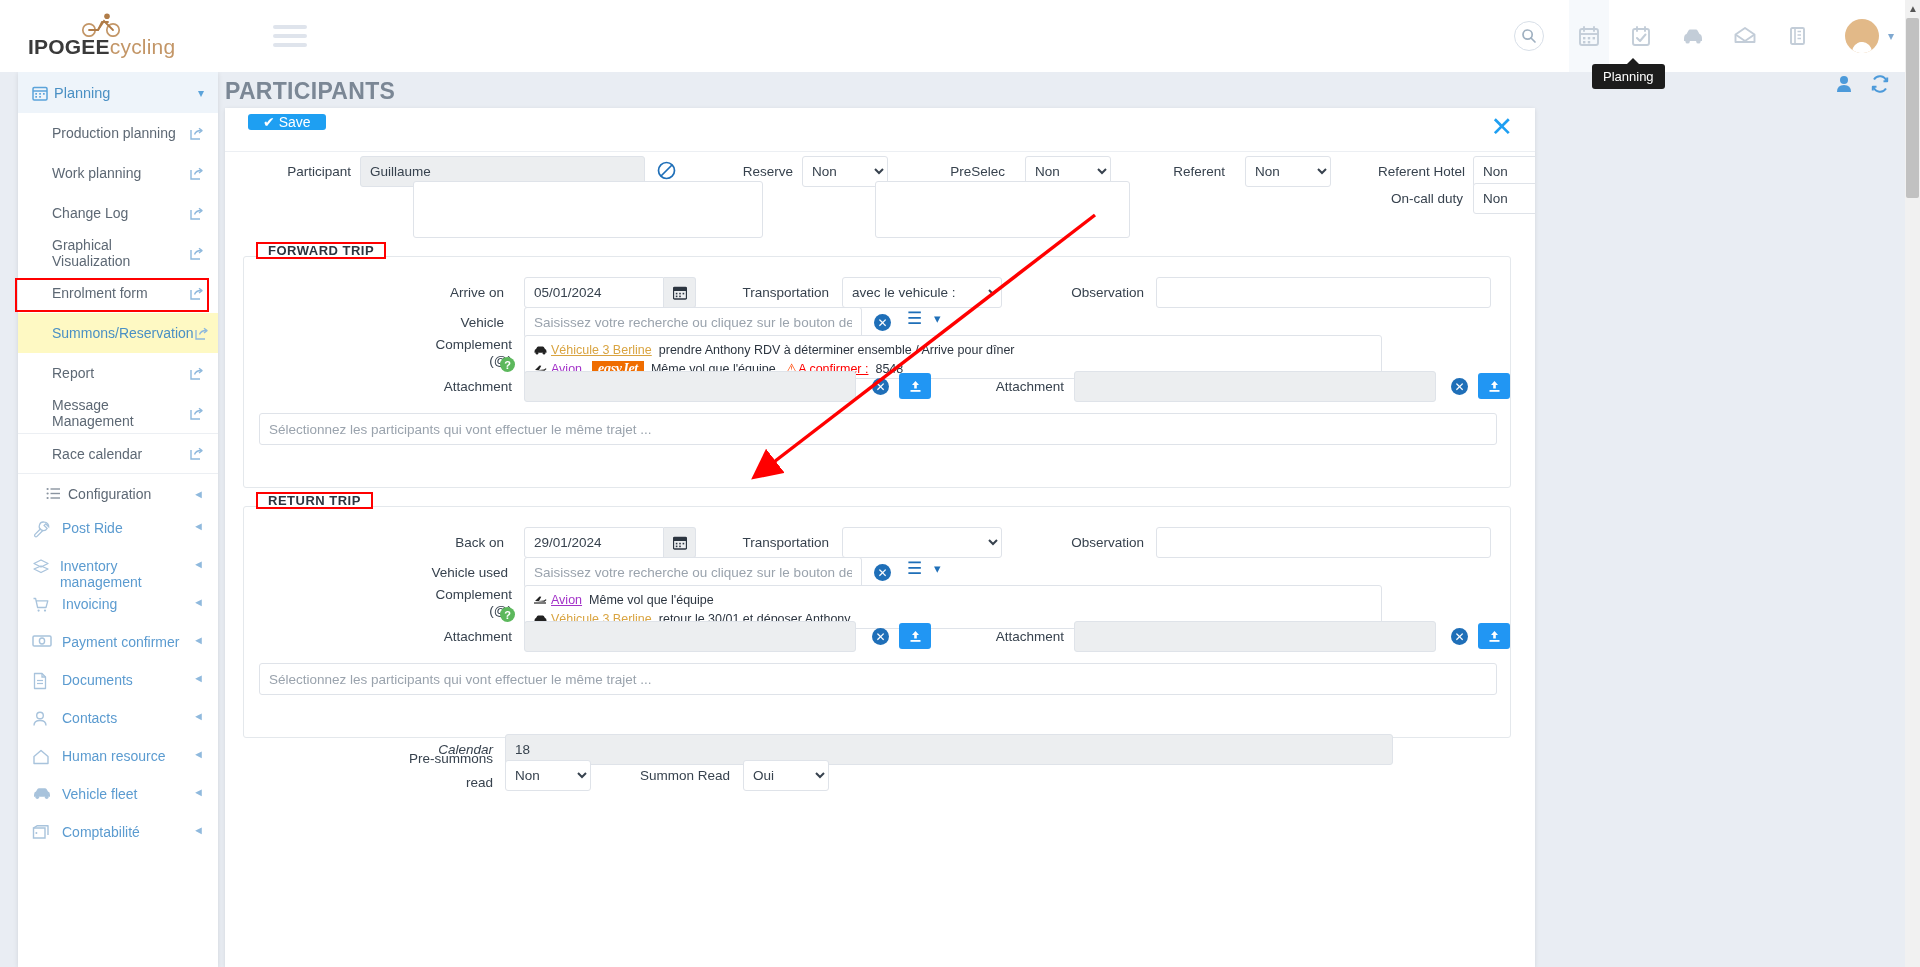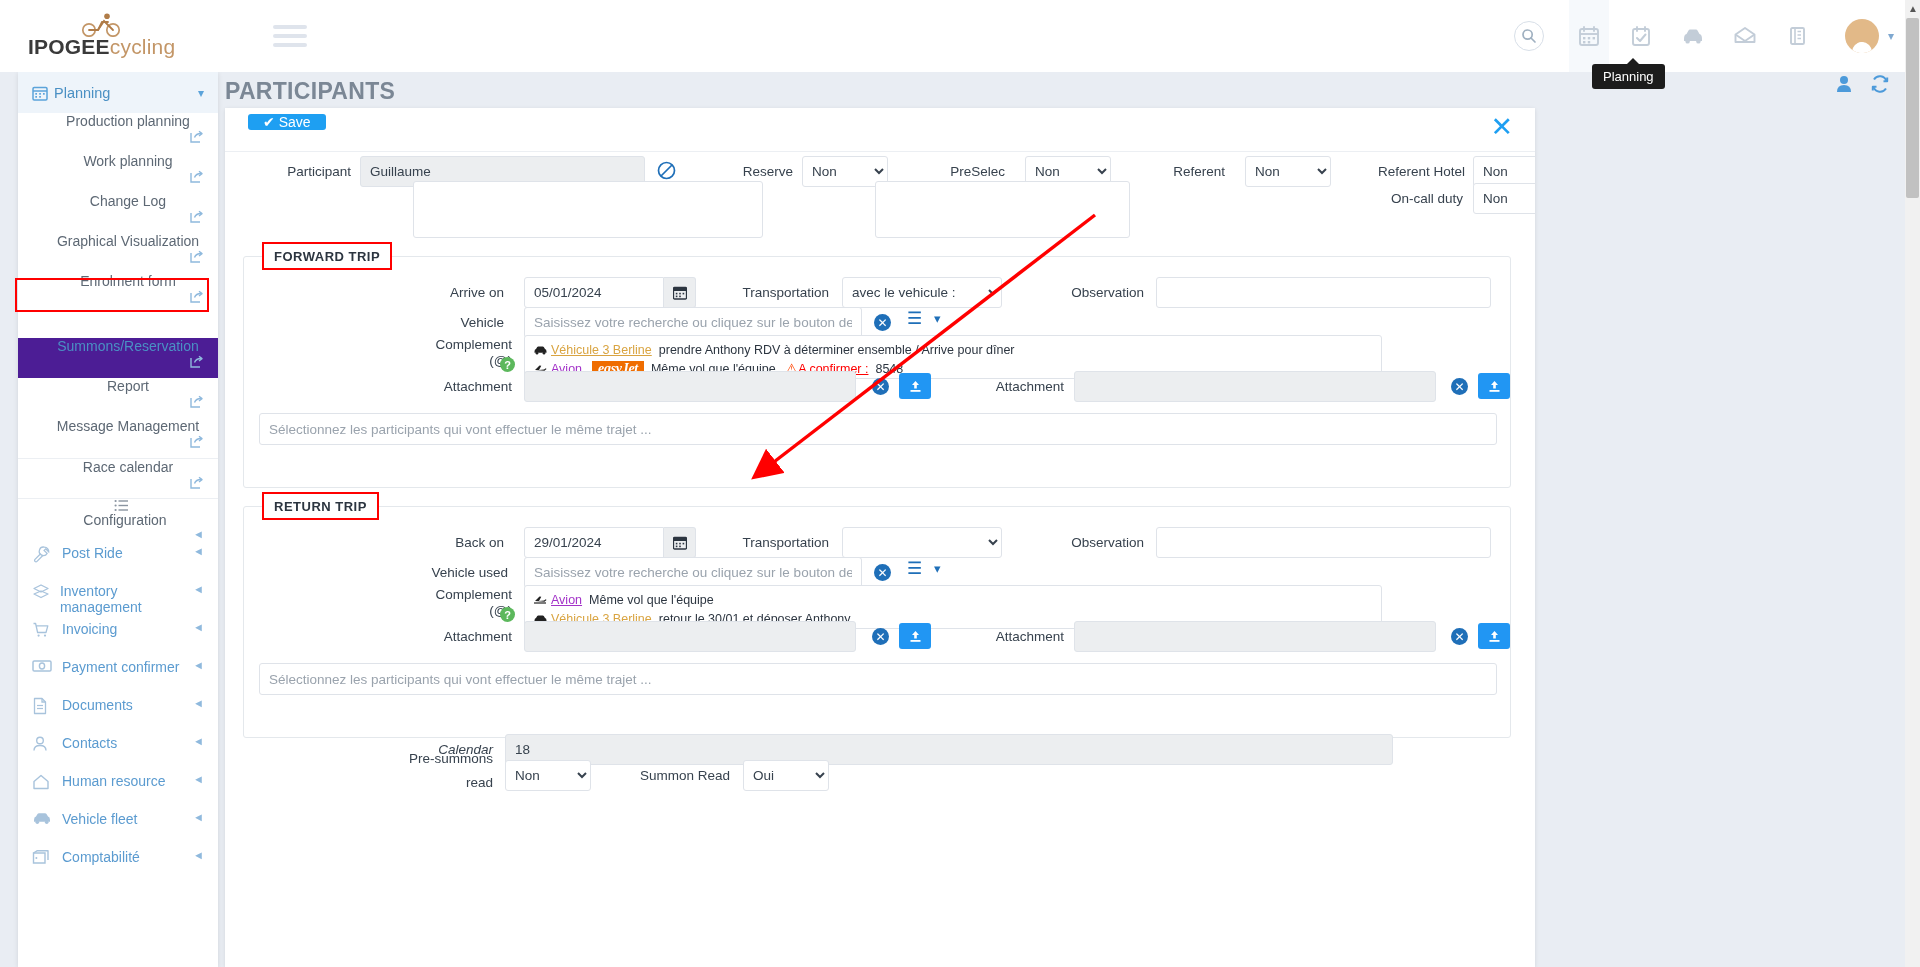--- a/index.html
+++ b/index.html
@@ -68,24 +68,24 @@
     overflow: hidden; z-index: 20;
   }
   .grp-head {
     height: 41px; display: flex; align-items: center; padding: 0 14px;
     background: #eef4fa; color: #4a90c4; font-size: 14.5px; cursor: pointer;
   }
   .grp-head .gi { width: 22px; color: #5ba3da; display: flex; align-items: center; }
   .grp-head .chev { margin-left: auto; font-size: 12px; color: #5ba3da; }
   .sub {
     height: 40px; display: flex; align-items: center; padding: 0 14px 0 34px;
-    font-size: 14px; color: #5d6874; cursor: pointer; position: relative; flex-direction: column;
+    font-size: 14px; color: #5d6874; cursor: pointer; position: relative;
   }
   .sub .ext { margin-left: auto; color: #8fb9dd; display: flex; }
-  .sub.active { background: #4c1d95; color: #4a90c4; margin-top: 25px; }
+  .sub.active { background: #fef9c3; color: #4a90c4; }
   .sub.sep { border-top: 1px solid #eceff3; }
   .sub.config { padding-left: 28px; color: #5d6874; }
   .sub.config .ci { width: 22px; color: #8a94a0; display: flex; align-items: center; }
   .sub.config .chev { margin-left: auto; color: #8fb9dd; font-size: 11px; }
 
   .lvl1 {
     height: 38px; display: flex; align-items: flex-start; padding: 0 14px;
     font-size: 14px; color: #5b9bd0; cursor: pointer; border-top: 1px solid transparent;
   }
   .lvl1 .li { width: 30px; color: #a8c3dc; display: flex; align-items: center; }
@@ -132,22 +132,22 @@
   select.inp { padding: 0 5px; height: 31px; cursor: pointer; }
   textarea.inp { padding: 6px 9px; resize: none; font-family: "Liberation Sans", sans-serif; }
 
   .abs { position: absolute; }
 
   
   .fset {
     position: absolute; border: 1px solid #e4e8ec; border-radius: 3px;
   }
   .fleg-box {
-    position: absolute; border: 2px solid #ff0000; top: -15px; left: 18px;
-    height: 28px; display: flex; align-items: center; justify-content: center;
+    position: absolute; border: 2px solid #ff0000; top: -15px; left: 12px;
+    height: 17px; display: flex; align-items: center; justify-content: center;
     background: #fff; padding: 0 10px;
   }
   .fleg-box span { font-size: 13px; font-weight: bold; color: #2c3540; letter-spacing: .5px; }
 
   .cmpl {
     position: absolute; border: 1px solid #dfe3e9; border-radius: 3px;
     background: #fff; padding: 4px 8px;
   }
   .crow { display: flex; align-items: center; font-size: 12.5px; height: 19px; }
   .crow .ic { width: 18px; color: #222; display: flex; align-items: center; }

